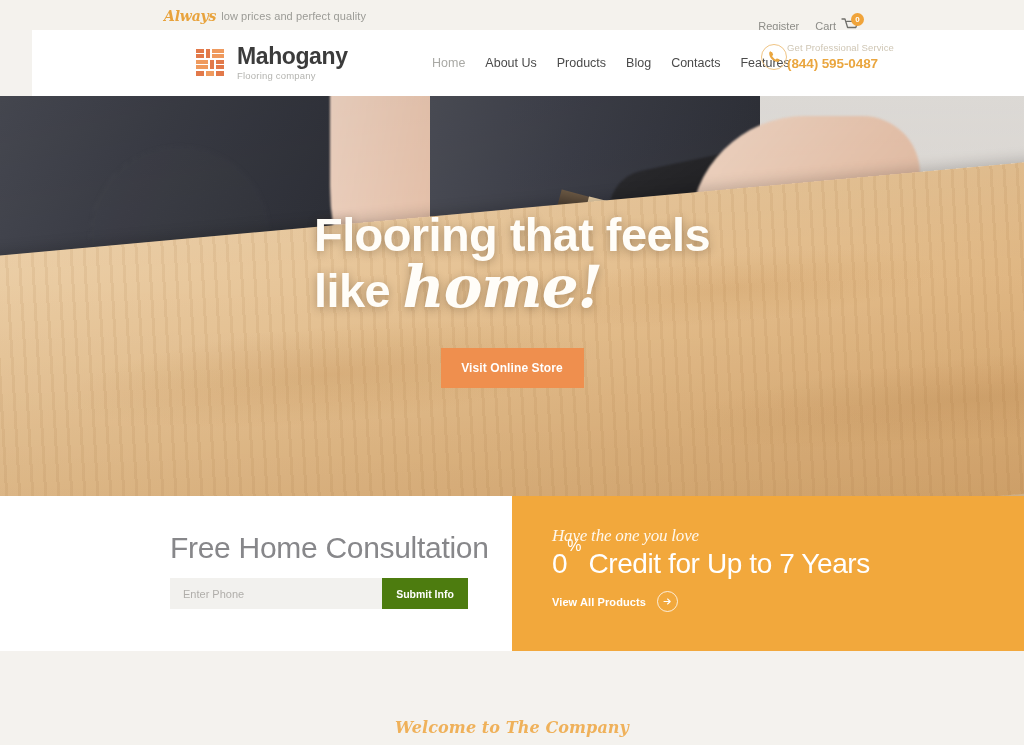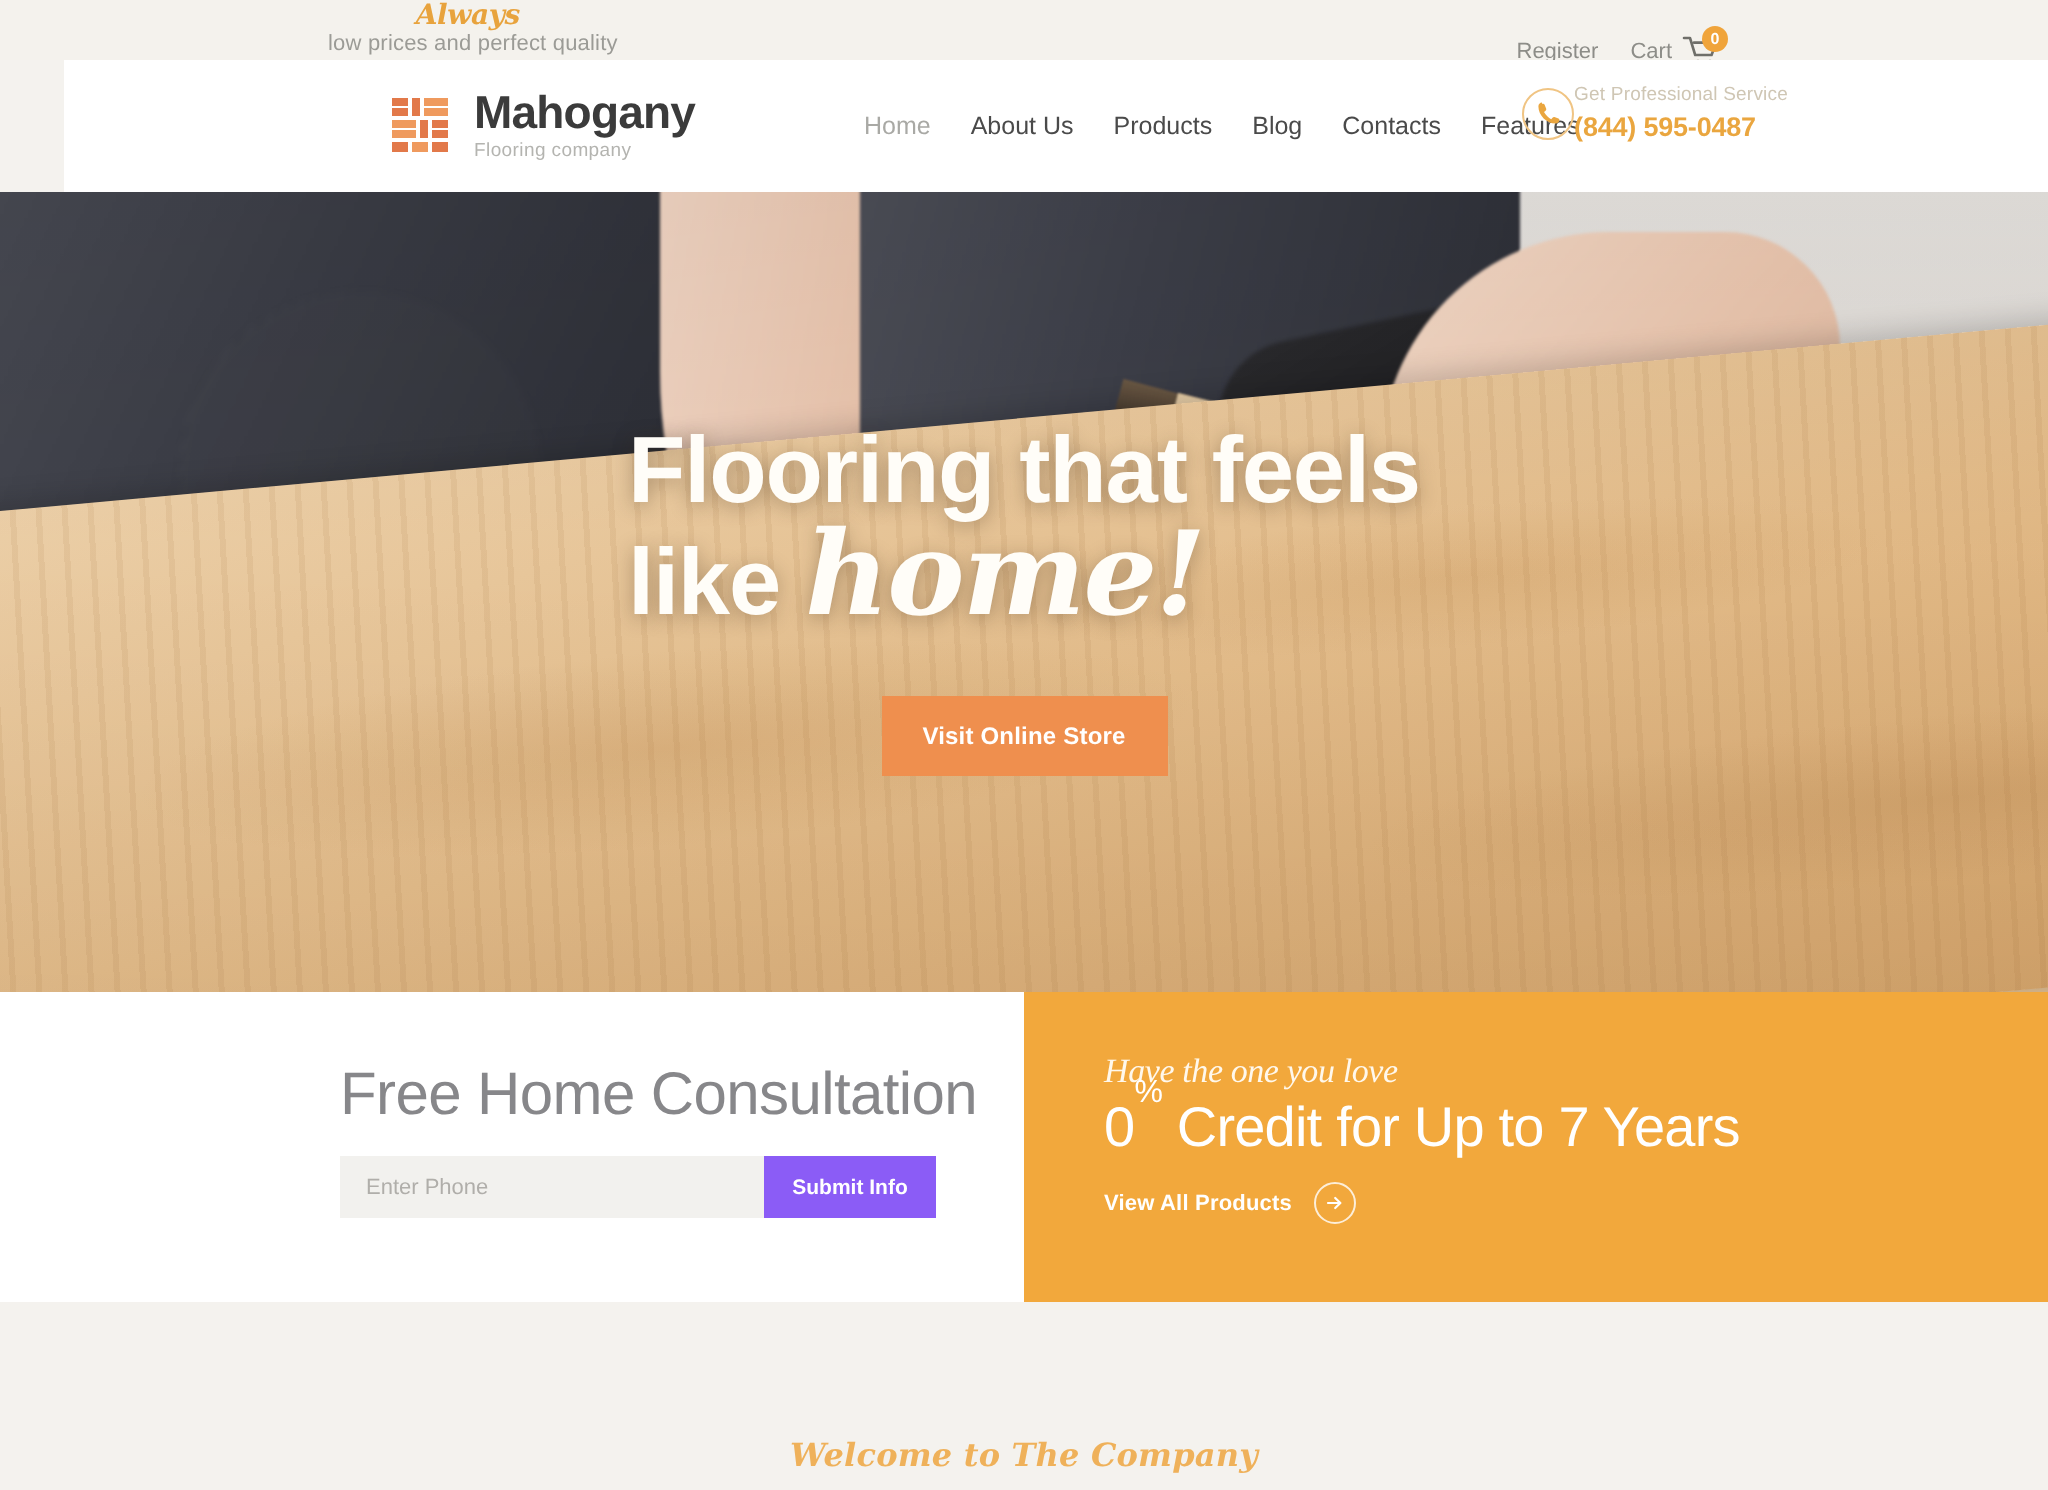--- a/index.html
+++ b/index.html
@@ -15,21 +15,20 @@
   .topbar {
     height: 30px; width: 100%;
     background: #f4f2ed;
     display: flex; align-items: center;
     position: relative;
   }
   .topbar-tagline {
     position: absolute; left: 164px; top: 0;
     height: 32px; display: flex; align-items: center;
     white-space: nowrap;
-    flex-direction: column;
   }
   .tagline-script {
     font-family: "DejaVu Serif", serif;
     font-style: italic; font-weight: bold;
     font-size: 14px; color: #e8a33d;
     letter-spacing: -0.2px;
     margin-right: 5px;
   }
   .tagline-rest { font-size: 11px; color: #9b9b96; letter-spacing: 0.1px; }
   .topbar-right {
@@ -260,21 +259,21 @@
     position: absolute; left: 170px; top: 82px;
     display: flex; width: 298px; height: 31px;
   }
   .consult-input {
     flex: 1; border: none; background: #f2f1ee;
     padding: 0 13px; font-size: 11px; color: #9a9a96;
     font-family: "Liberation Sans", sans-serif; outline: none;
   }
   .consult-input::placeholder { color: #b0aeaa; }
   .consult-submit {
-    width: 86px; background: #8b5cf6; color: #fff;
+    width: 86px; background: #4d7c0f; color: #fff;
     border: none; font-size: 10.5px; font-weight: bold; cursor: pointer;
     font-family: "Liberation Sans", sans-serif;
   }
   .promo-right {
     flex: 1; background: #f2a83c; position: relative;
   }
   .promo-script {
     position: absolute; left: 40px; top: 30px;
     font-family: Liberation Serif, serif; font-style: italic;
     font-size: 17px; color: #fff8ec; letter-spacing: -0.2px;

